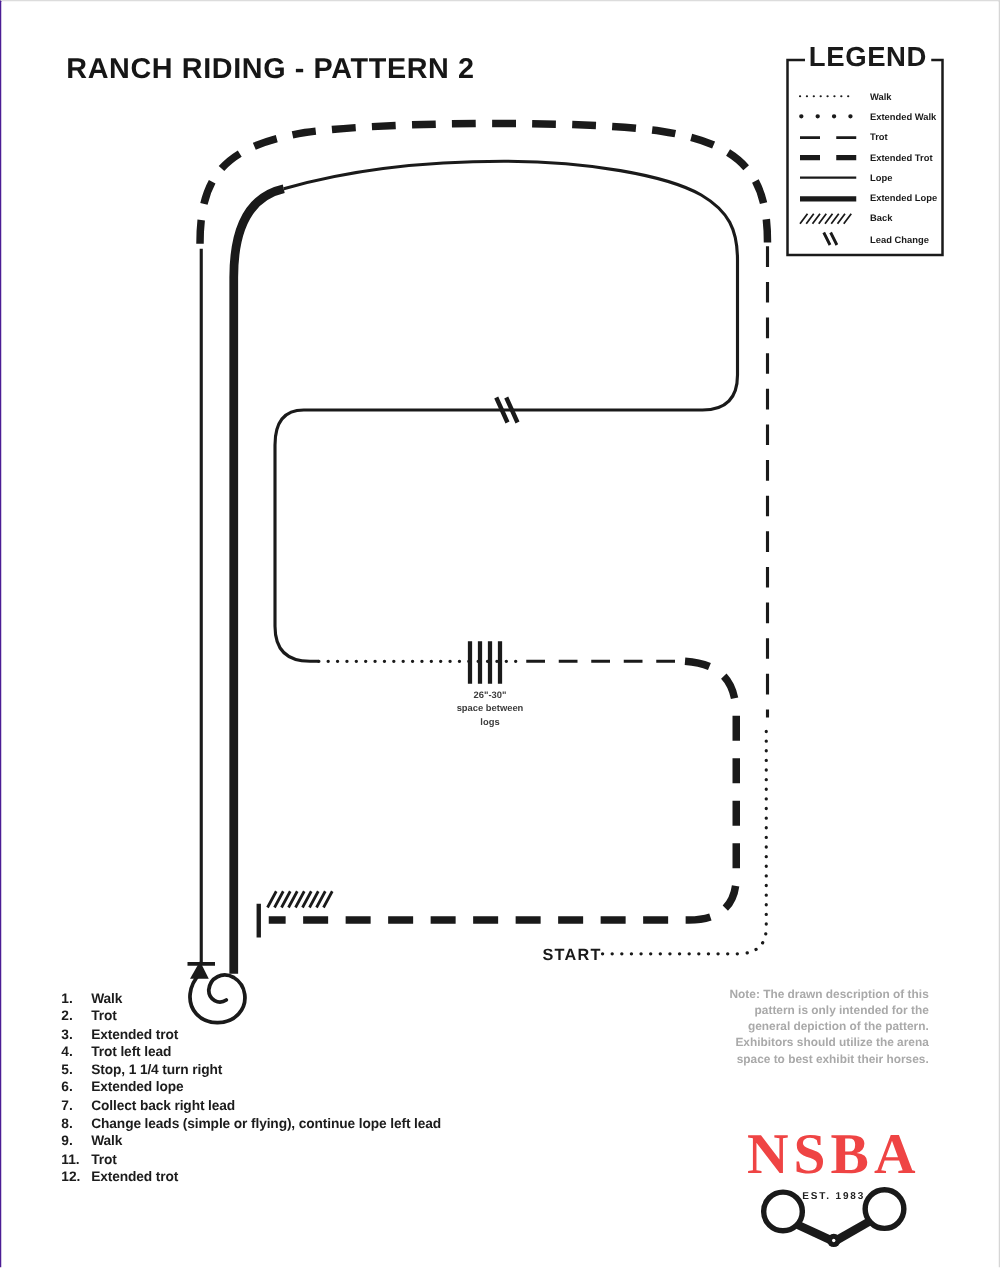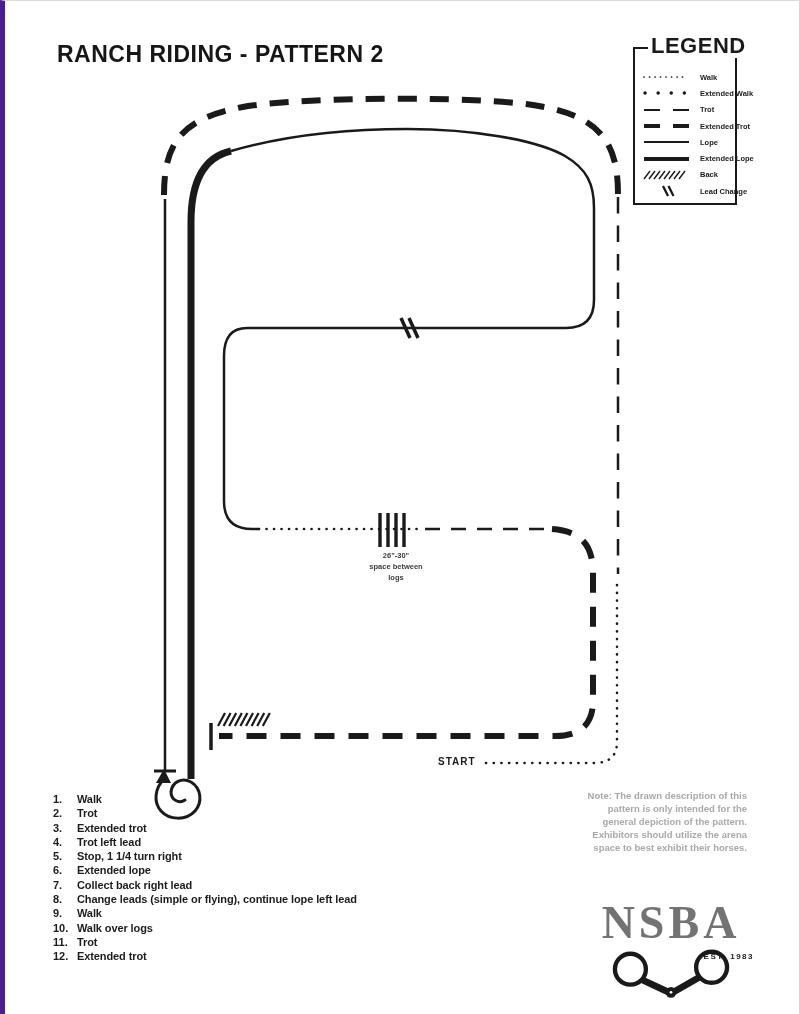--- a/index.html
+++ b/index.html
@@ -1,49 +1,49 @@
 <!DOCTYPE html>
 <html style="--ink: #1a1a1a; --note: #a9a9a9;"><head>
 <meta charset="utf-8">
 <style>
   :root { --ink:#1a1a1a; --note:#a9a9a9; }
   * { margin:0; padding:0; box-sizing:border-box; }
   html,body { background:#fff; }
   .page {
     position:relative; width:800px; height:1014px; background:#fff;
     font-family:"Liberation Sans", sans-serif; color:var(--ink);
-    border-top:1px solid #dcdcdc; border-left:5px solid #4c1d95; border-right:1px solid #d6d6d6;
+    border-top:1px solid #dcdcdc; border-left:1px solid #4c1d95; border-right:1px solid #d6d6d6;
     overflow:hidden;
   }
   svg { display:block; color:var(--ink); }
 
   .page-title {
     position:absolute; left:52px; top:40px;
     font-size:23px; font-weight:bold; letter-spacing:.5px; color:#161616;
   }
 
   
   .legend-box {
-    position:absolute; left:628px; top:46px; width:104px; height:158px;
+    position:absolute; left:628px; top:46px; width:126px; height:158px;
     border:2px solid var(--ink);
   }
   .legend-title {
     position:absolute; top:-15px; left:13px; background:#fff; padding:0 3px;
     font-size:22px; font-weight:bold; letter-spacing:.5px; line-height:24px;
   }
   .legend-rows { position:absolute; left:6px; top:20px; right:4px; }
   .legend-row { display:flex; align-items:center; height:16.3px; }
   .legend-sample { width:52px; flex:0 0 52px; }
   .legend-label { font-size:7.5px; font-weight:bold; margin-left:7px; white-space:nowrap; }
 
   
   .pattern-svg { position:absolute; left:0; top:0; }
   .start-label {
     position:absolute; left:433px; top:755px;
-    font-size:10px; font-weight:bold; letter-spacing:1px;
+    font-size:13px; font-weight:bold; letter-spacing:1px;
   }
   .logs-label {
     position:absolute; left:350px; top:549px; width:82px; text-align:center;
     font-size:7.5px; font-weight:bold; color:#3c3c3c; line-height:11px;
   }
 
   
   .steps { position:absolute; left:48px; top:791px; }
   .step-row { display:flex; font-size:11px; font-weight:bold; line-height:14.3px; color:#1c1c1c; }
   .step-num { width:24px; flex:0 0 24px; }
@@ -52,27 +52,27 @@
   
   .note {
     position:absolute; left:570px; top:788px; width:172px; text-align:right;
     font-size:9.5px; line-height:13px; color:var(--note); font-weight:bold;
   }
 
   
   .logo { position:absolute; left:583px; top:901px; width:166px; text-align:center; }
   .logo-name {
     font-family:"Liberation Serif", serif; font-weight:bold;
-    font-size:46px; line-height:42px; letter-spacing:4px; color:#737373;
+    font-size:46px; line-height:42px; letter-spacing:4px; color:#ef4444;
   }
   .logo-strip { position:relative; height:60px; margin-top:1px; }
   .logo-bit { position:absolute; left:50%; top:0; transform:translateX(-50%); }
   .logo-est {
     position:absolute; left:0; right:0; top:7px;
-    font-size:8px; font-weight:bold; letter-spacing:1.5px; color:#222;text-align:right;
+    font-size:8px; font-weight:bold; letter-spacing:1.5px; color:#222;
   }
 </style>
 </head>
 <body>
 
 <div class="page">
 
   <div class="page-title">RANCH RIDING - PATTERN 2</div>
 
   <div class="legend-box">
@@ -209,24 +209,20 @@
         <span class="step-num">7.</span>
         <span class="step-text">Collect back right lead</span>
       </div>
     <div class="step-row">
         <span class="step-num">8.</span>
         <span class="step-text">Change leads (simple or flying), continue lope left lead</span>
       </div>
     <div class="step-row">
         <span class="step-num">9.</span>
         <span class="step-text">Walk</span>
-      </div>
-    <div class="step-row">
-        <span class="step-num">10.</span>
-        <span class="step-text">Walk over logs</span>
       </div>
     <div class="step-row">
         <span class="step-num">11.</span>
         <span class="step-text">Trot</span>
       </div>
     <div class="step-row">
         <span class="step-num">12.</span>
         <span class="step-text">Extended trot</span>
       </div>
   </div>

